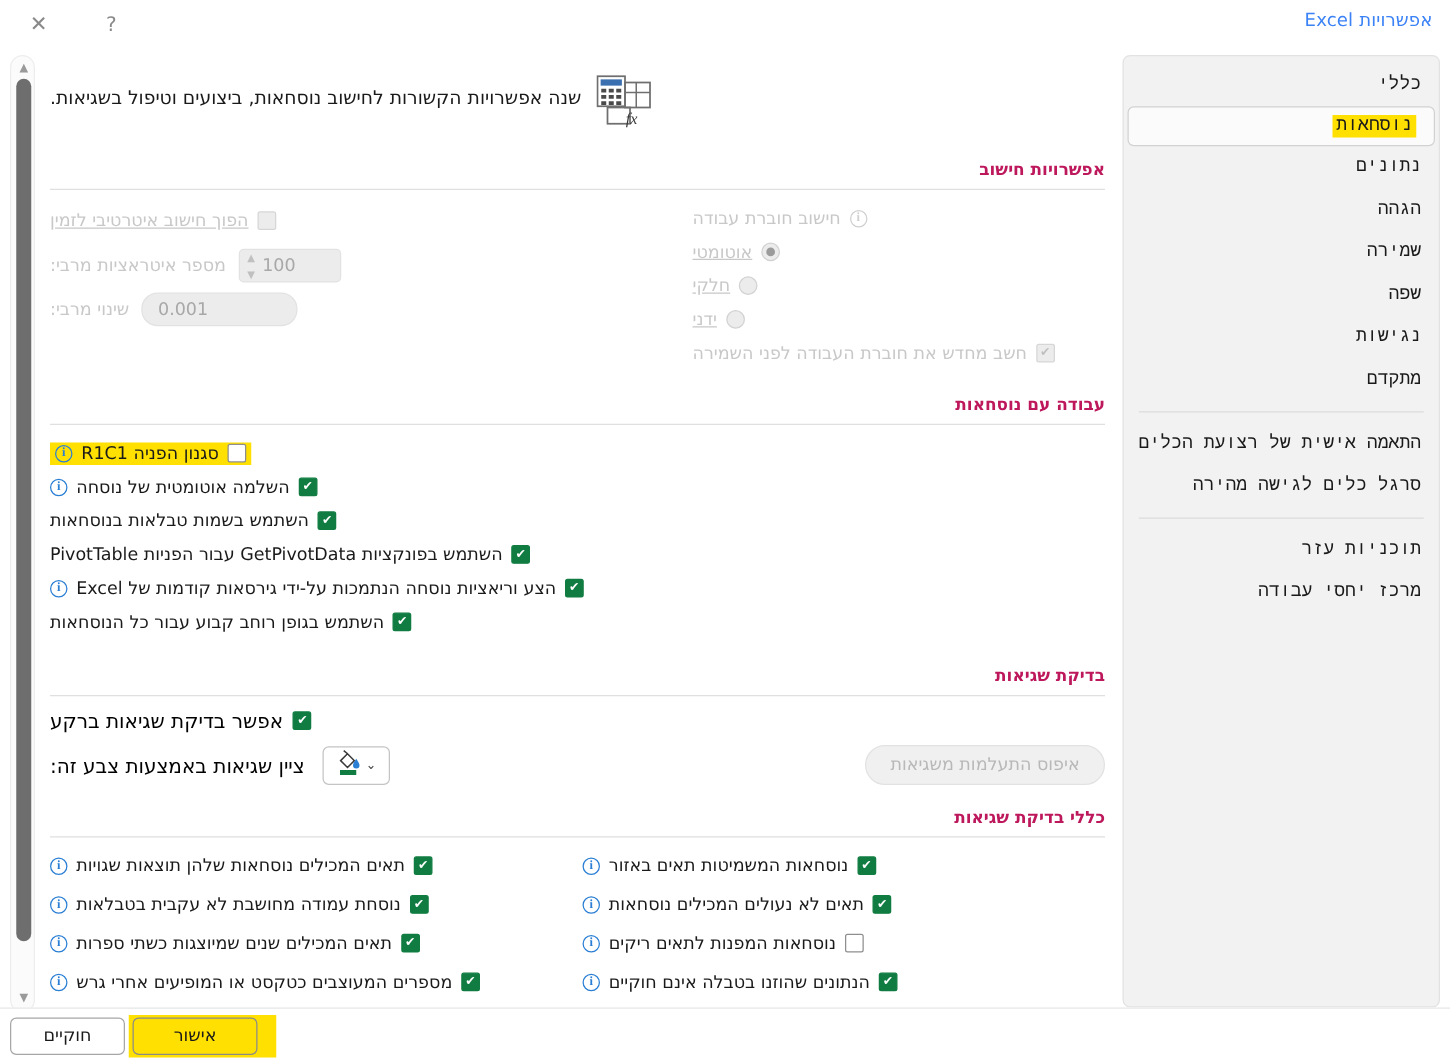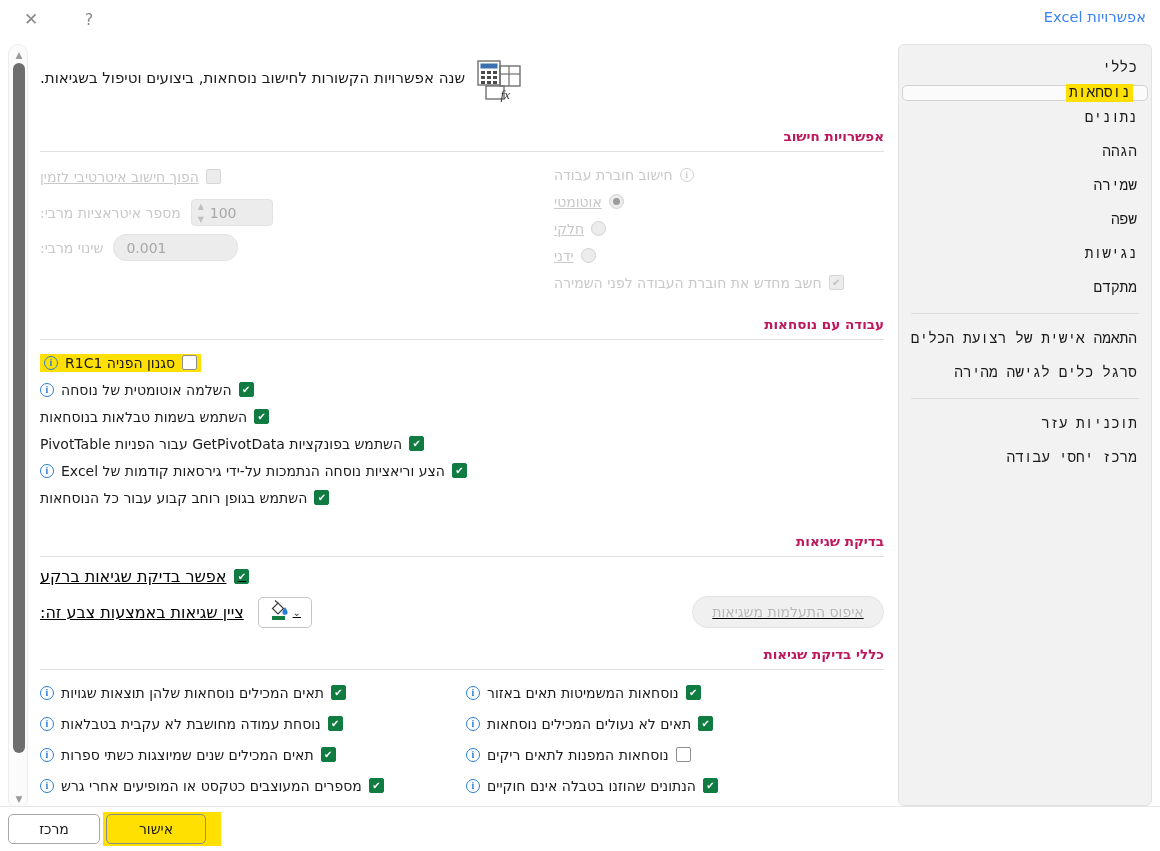--- a/index.html
+++ b/index.html
@@ -73,21 +73,21 @@
     display: flex; align-items: center; justify-content: flex-start;
     padding-right: 14px;
     font-size: 14.5px; color: #1a1a1a;
     cursor: default; white-space: nowrap; font-family: Liberation Mono, monospace;
   }
   .nav-item.selected {
     background: #fbfbfb;
     border: 1px solid #d2d2d2;
     border-radius: 5px;
     margin: 0 3px;
-    height: 16px;
+    height: 32px;
   }
   .nav-item.selected .nav-label {
     background: #ffe000;
     padding: 1px 3px;
     font-weight: 400;
   }
   .nav-sep {
     height: 1px; background: #dcdcdc;
     margin: 8px 12px 8px 12px;
   }
@@ -205,21 +205,21 @@
   }
   .txtfield {
     width: 125px; height: 27px;
     background: #ececec; border: 1px solid #e2e2e2; border-radius: 13px;
     display: flex; align-items: center; justify-content: flex-end;
     padding: 0 12px;
     font-size: 14px; color: #a8a8a8;
   }
 
   
-  .errcheck-wrap { padding-top: 10px; text-decoration: underline; }
+  .errcheck-wrap { padding-top: 10px; }
   .ec-line {
     display: flex; align-items: center; justify-content: flex-end;
     gap: 8px; margin-bottom: 10px;
   }
   .colorbtn {
     width: 54px; height: 31px;
     background: #ffffff; border: 1px solid #c4c4c4; border-radius: 5px;
     display: flex; align-items: center; justify-content: center; gap: 4px;
   }
   .chev { color: #3a3a3a; font-size: 10px; }
@@ -535,16 +535,16 @@
             <div class="row"></div>
           </div>
       </div>
     </div>
 
   </div>
 
   <div class="footer">
     <div class="btn-ok-hl"></div>
     <div class="btn btn-ok">אישור</div>
-    <div class="btn btn-cancel">מרכז</div>
+    <div class="btn btn-cancel">חוקיים</div>
   </div>
 
 </div>
 
 </body></html>

